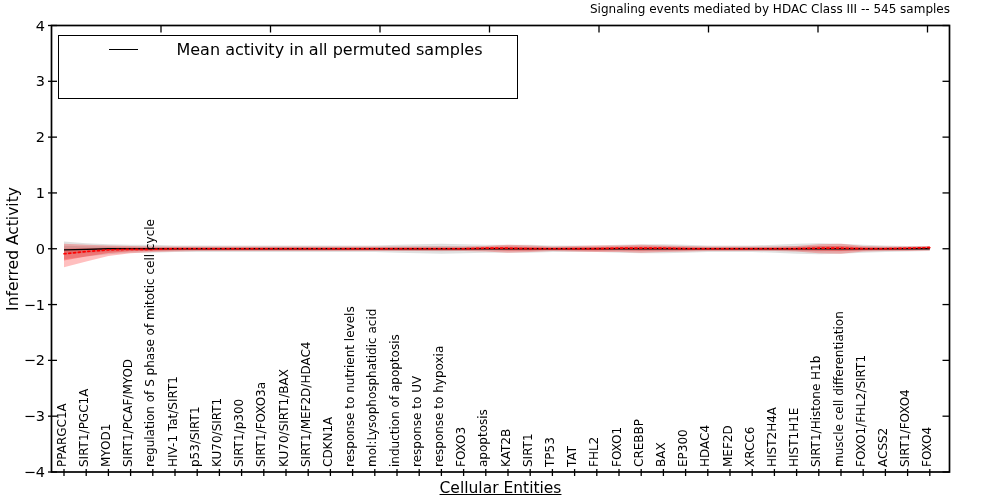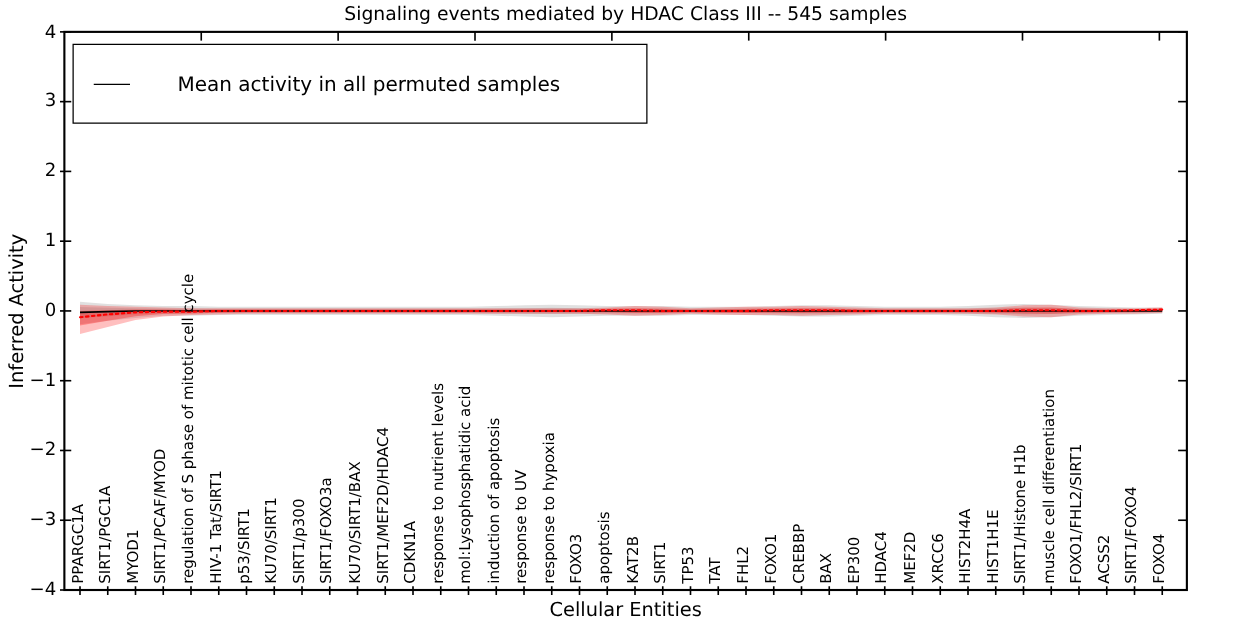--- a/index.html
+++ b/index.html
@@ -2,44 +2,45 @@
 <html><head>
 <meta charset="utf-8">
 <style>
   html,body{margin:0;padding:0;}
   body{
     width:1000px;height:500px;position:relative;background:#ffffff;
     font-family:"DejaVu Sans","Liberation Sans",sans-serif;color:#000;
     overflow:hidden;
   }
   .title{
-    position:absolute;top:2px;left:51px;width:899px;text-align:center;
-    font-size:15px;white-space:nowrap;
+    position:absolute;top:2px;left:51px;width:899px;text-align:right;
+    font-size:12px;white-space:nowrap;
   }
   .ylabel{
     position:absolute;left:-57px;top:240px;width:140px;text-align:center;
     font-size:15.5px;transform:rotate(-90deg);transform-origin:center;
   }
   .xlabel{
     position:absolute;top:479px;left:51px;width:899px;text-align:center;
     font-size:15.5px;
+    text-decoration:underline;
   }
   .ytick{
     position:absolute;left:0;width:45px;text-align:right;font-size:14.5px;
     height:18px;line-height:18px;
   }
   .xcat{
     position:absolute;font-size:12px;line-height:22px;height:22px;
     white-space:nowrap;transform:rotate(-90deg);transform-origin:0 0;
   }
   svg.chart{position:absolute;left:0;top:0;}
   .legend{
     position:absolute;left:58px;top:35px;width:460px;height:64px;
     background:#ffffff;border:1.7px solid #000;box-sizing:border-box;
-    display:flex;flex-direction:column;justify-content:center;gap:4px;
+    display:flex;flex-direction:row;justify-content:center;gap:4px;
     z-index:5;
   }
   .legend-row{display:flex;align-items:center;height:26px;}
   .legend-line{width:29px;height:0;border-top:1.6px solid #000;margin-left:16px;}
   .legend-text{margin-left:38px;font-size:16px;white-space:nowrap;}
 </style>
 </head>
 <body>
 
 <div id="svg-holder">

